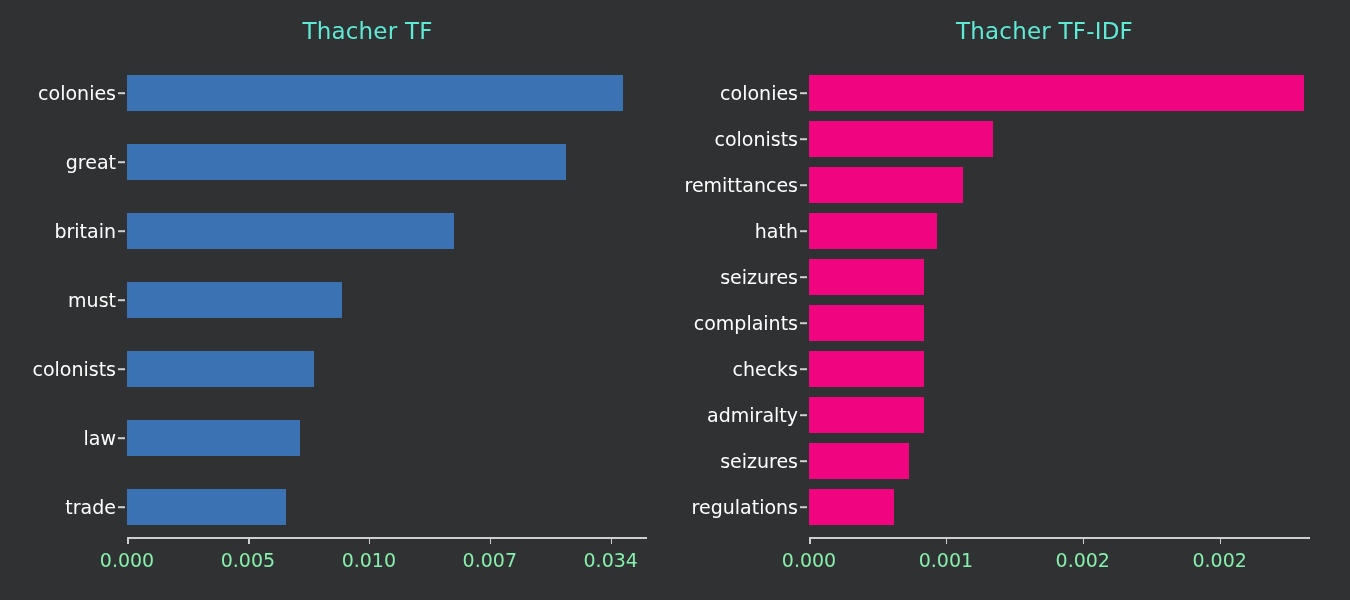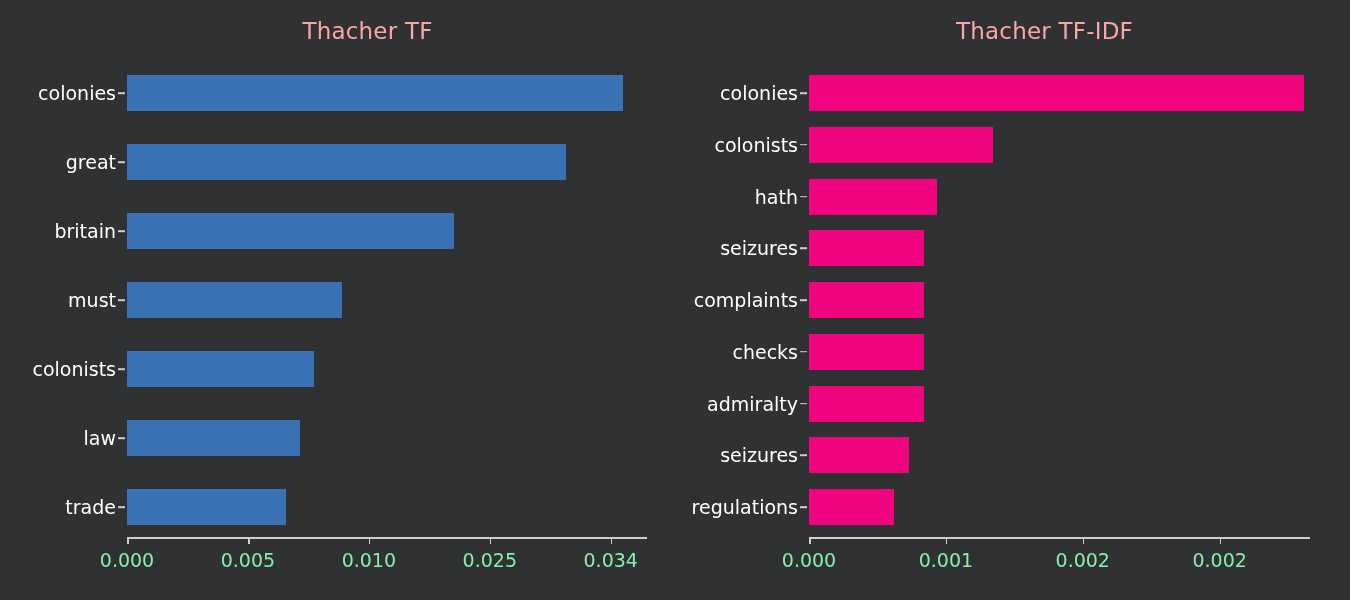--- a/index.html
+++ b/index.html
@@ -25,21 +25,21 @@
     width: 675px;
     height: 600px;
     box-sizing: border-box;
   }
   .panel-title {
     position: absolute;
     top: 18px;
     left: 0;
     width: 100%;
     text-align: center;
-    color: #fca5a5;
+    color: #5eead4;
     font-size: 23px;
     font-weight: 400;
     letter-spacing: 0.2px;
     white-space: nowrap;
   }
   
   .panel.left .panel-title { padding-left: 30px; }
   .panel.right .panel-title { padding-left: 32px; }
 
   .axes {
@@ -182,21 +182,21 @@
           <div class="xtick" style="left: 247.93px;">
             <span class="tick-mark"></span>
             <span class="tick-label">0.005</span>
           </div>
           <div class="xtick" style="left: 368.86px;">
             <span class="tick-mark"></span>
             <span class="tick-label">0.010</span>
           </div>
           <div class="xtick" style="left: 489.791px;">
             <span class="tick-mark"></span>
-            <span class="tick-label">0.025</span>
+            <span class="tick-label">0.007</span>
           </div>
           <div class="xtick" style="left: 610.721px;">
             <span class="tick-mark"></span>
             <span class="tick-label">0.034</span>
           </div>
         </div>
     </div>
   </div>
 
   <div class="panel right">
@@ -207,20 +207,25 @@
             <span class="ylabel">colonies</span>
             <span class="ytick-mark"></span>
             <div class="bar pink" style="width: 495.251px; background: rgb(240, 4, 127);"></div>
           </div>
           <div class="bar-row">
             <span class="ylabel">colonists</span>
             <span class="ytick-mark"></span>
             <div class="bar pink" style="width: 184.111px; background: rgb(240, 4, 127);"></div>
           </div>
           <div class="bar-row">
+            <span class="ylabel">remittances</span>
+            <span class="ytick-mark"></span>
+            <div class="bar pink" style="width: 153.859px; background: rgb(240, 4, 127);"></div>
+          </div>
+          <div class="bar-row">
             <span class="ylabel">hath</span>
             <span class="ytick-mark"></span>
             <div class="bar pink" style="width: 127.851px; background: rgb(240, 4, 127);"></div>
           </div>
           <div class="bar-row">
             <span class="ylabel">seizures</span>
             <span class="ytick-mark"></span>
             <div class="bar pink" style="width: 115.257px; background: rgb(240, 4, 127);"></div>
           </div>
           <div class="bar-row">

